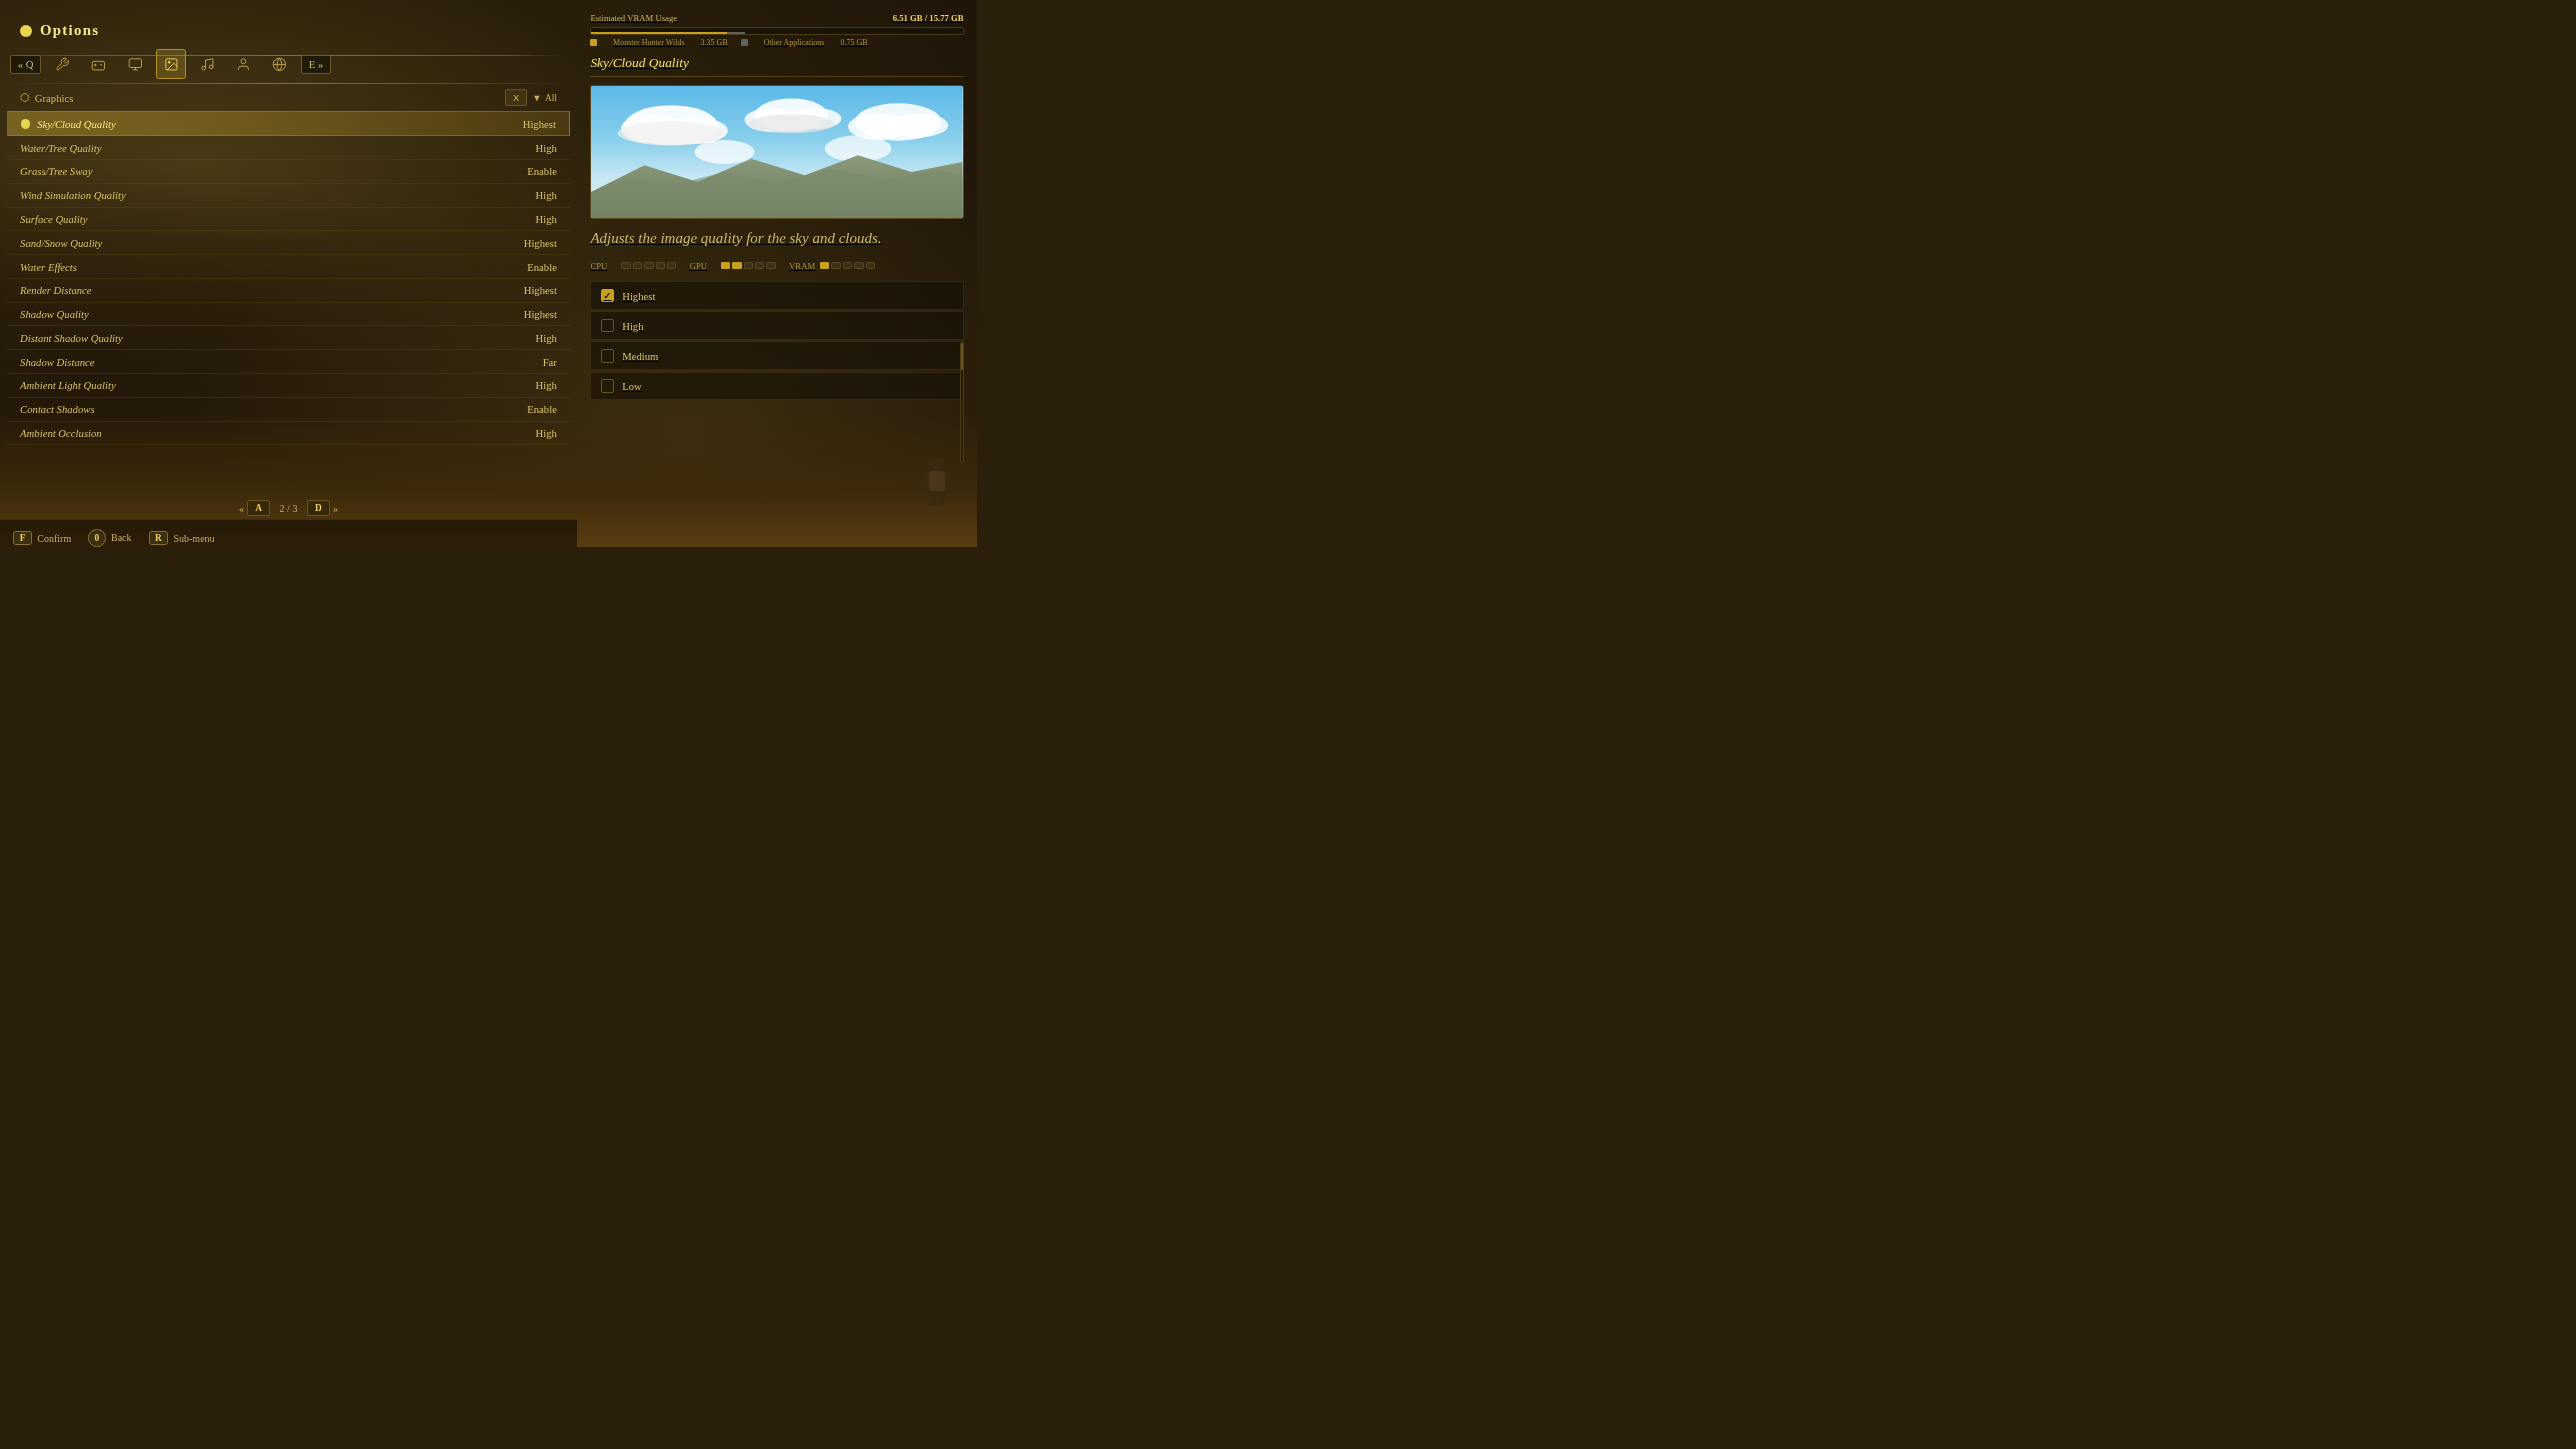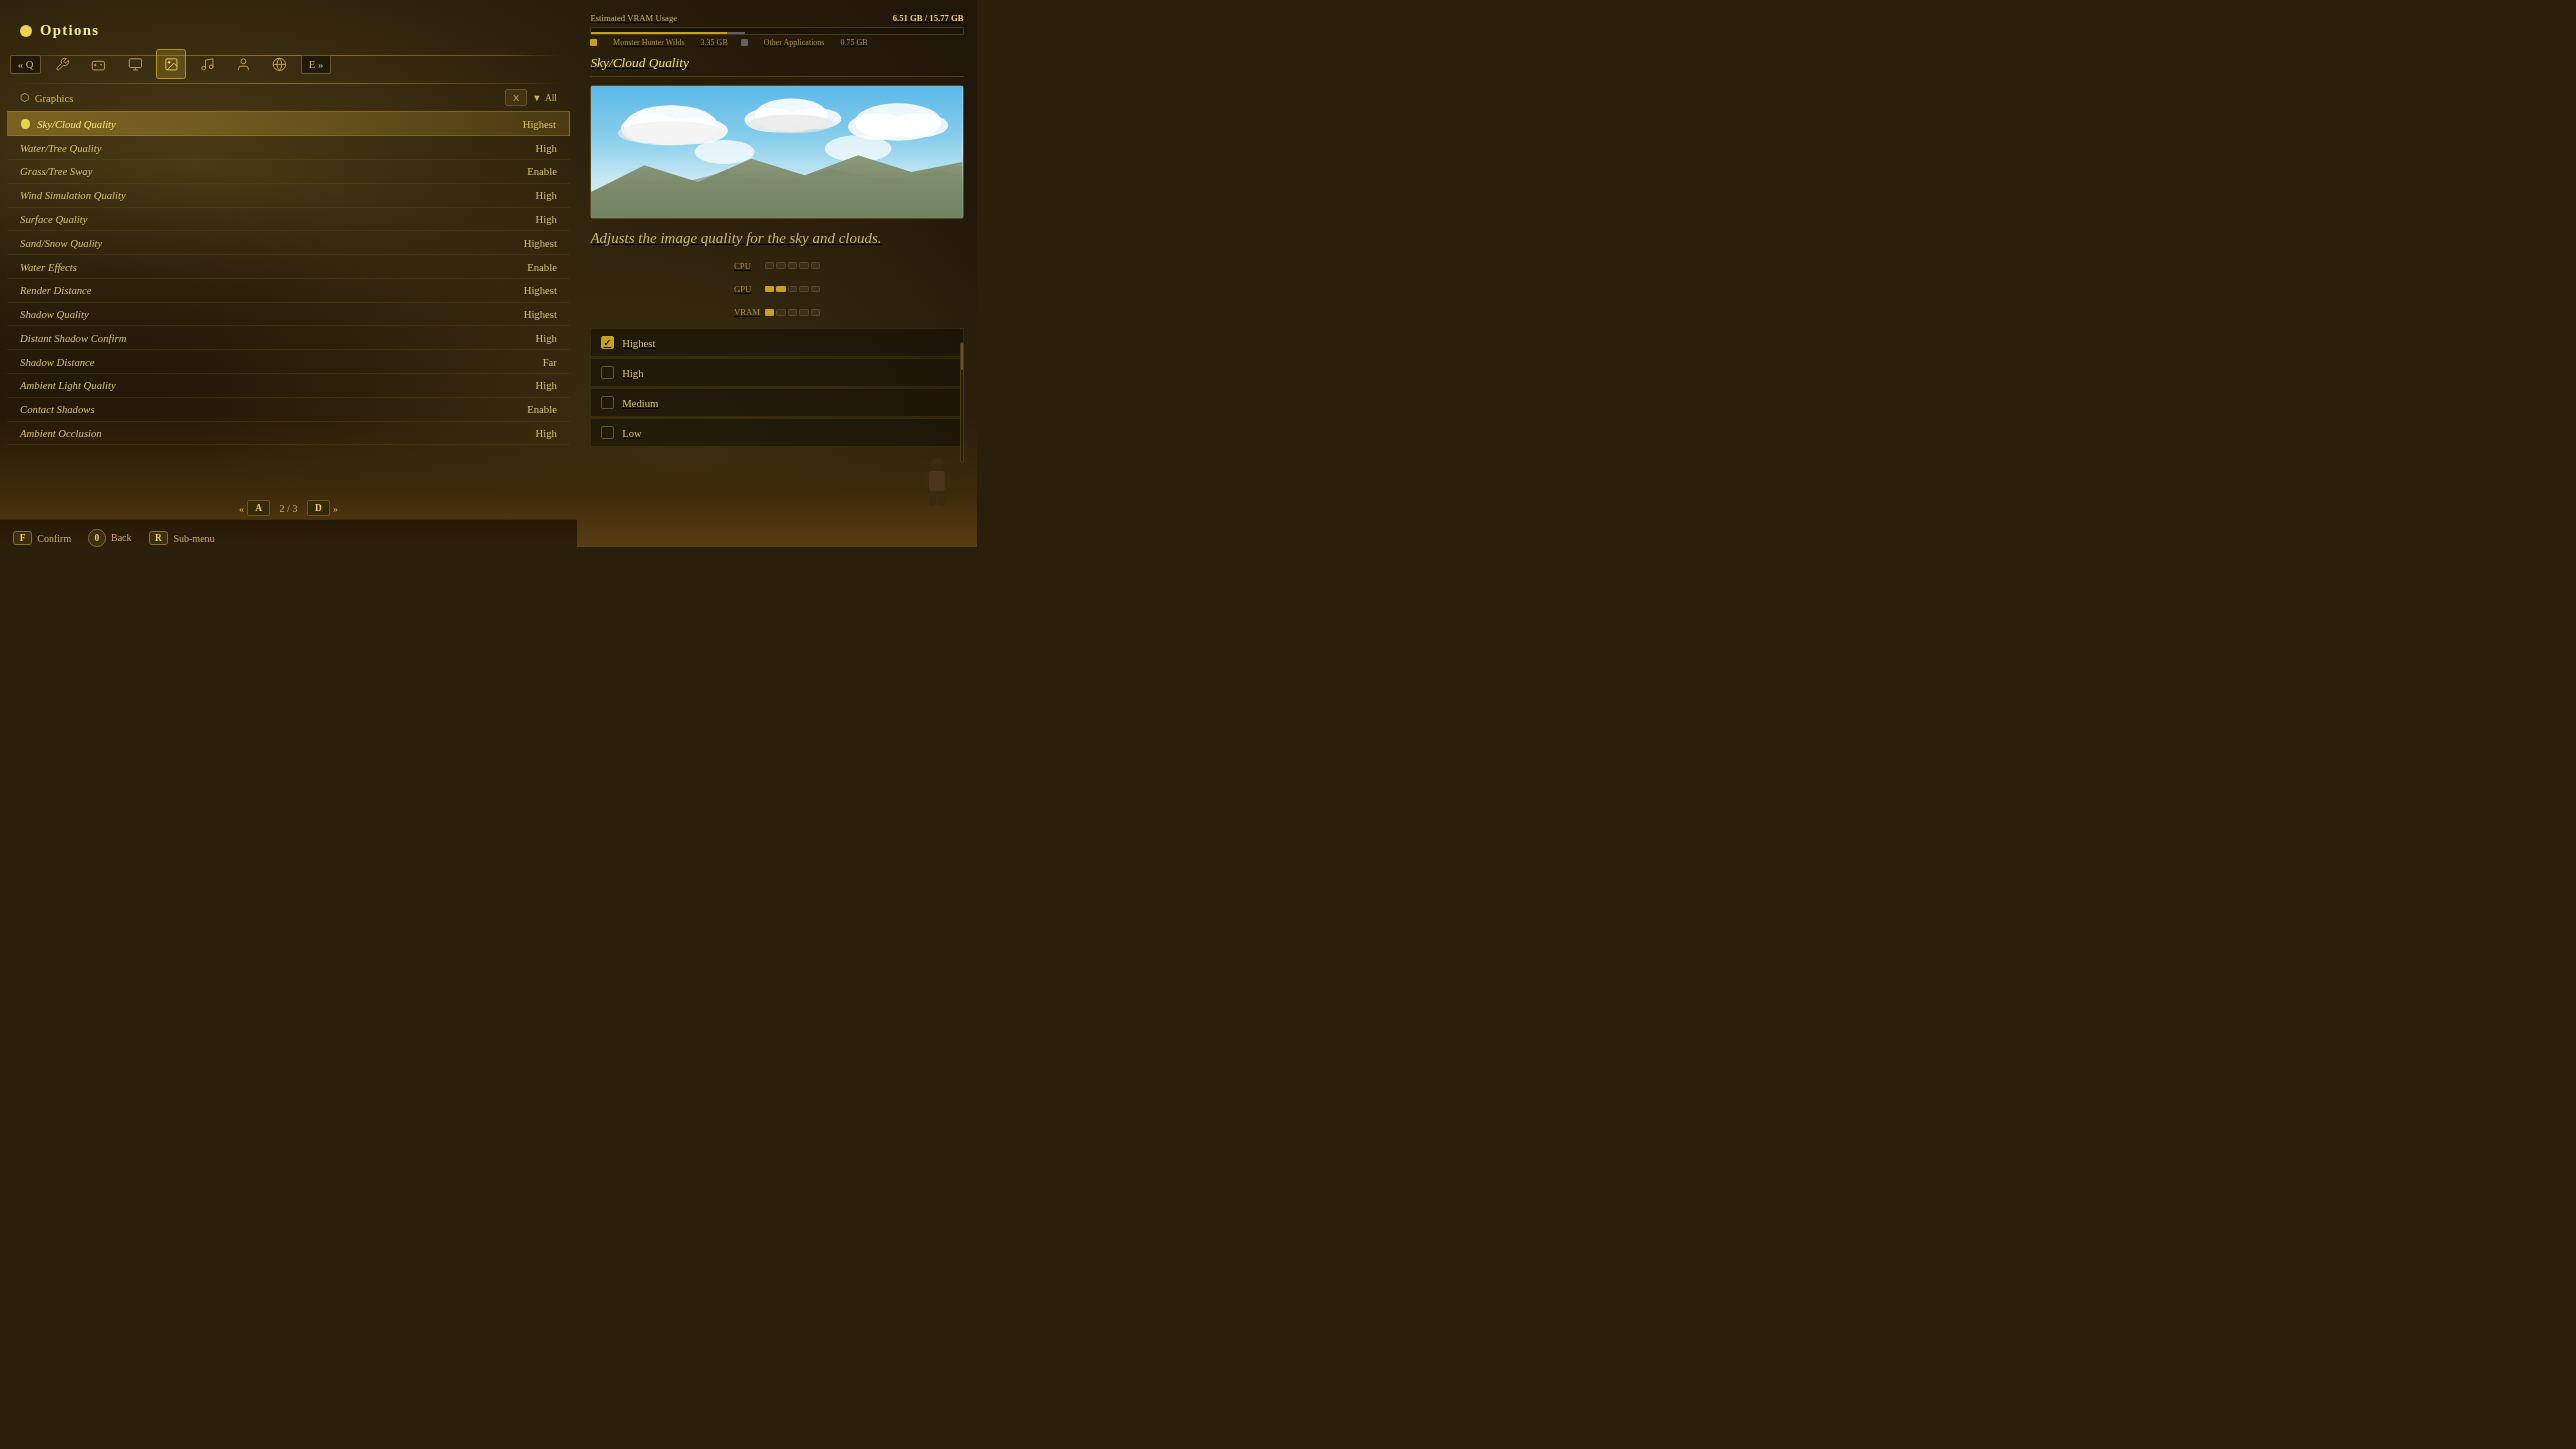--- a/index.html
+++ b/index.html
@@ -370,22 +370,21 @@
       line-height: 1.5;
       margin-bottom: 10.7px;
       font-style: italic;
     }
 
     
     .perf-bars {
       display: flex;
       gap: 13.4px;
       margin-bottom: 10.7px;
-      align-items: center;
-      flex-direction: column;
+      align-items: flex-end;
     }
     .perf-item {
       display: flex;
       align-items: center;
       gap: 4px;
     }
     .perf-label {
       color: #a89040;
       font-size: 8.7px;
       min-width: 27px;
@@ -620,21 +619,21 @@
       <span class="setting-name">Render Distance</span>
       <span class="setting-value">Highest</span>
     </div>
 
     <div class="setting-row">
       <span class="setting-name">Shadow Quality</span>
       <span class="setting-value">Highest</span>
     </div>
 
     <div class="setting-row">
-      <span class="setting-name">Distant Shadow Confirm</span>
+      <span class="setting-name">Distant Shadow Quality</span>
       <span class="setting-value">High</span>
     </div>
 
     <div class="setting-row">
       <span class="setting-name">Shadow Distance</span>
       <span class="setting-value">Far</span>
     </div>
 
     <div class="setting-row">
       <span class="setting-name">Ambient Light Quality</span>

